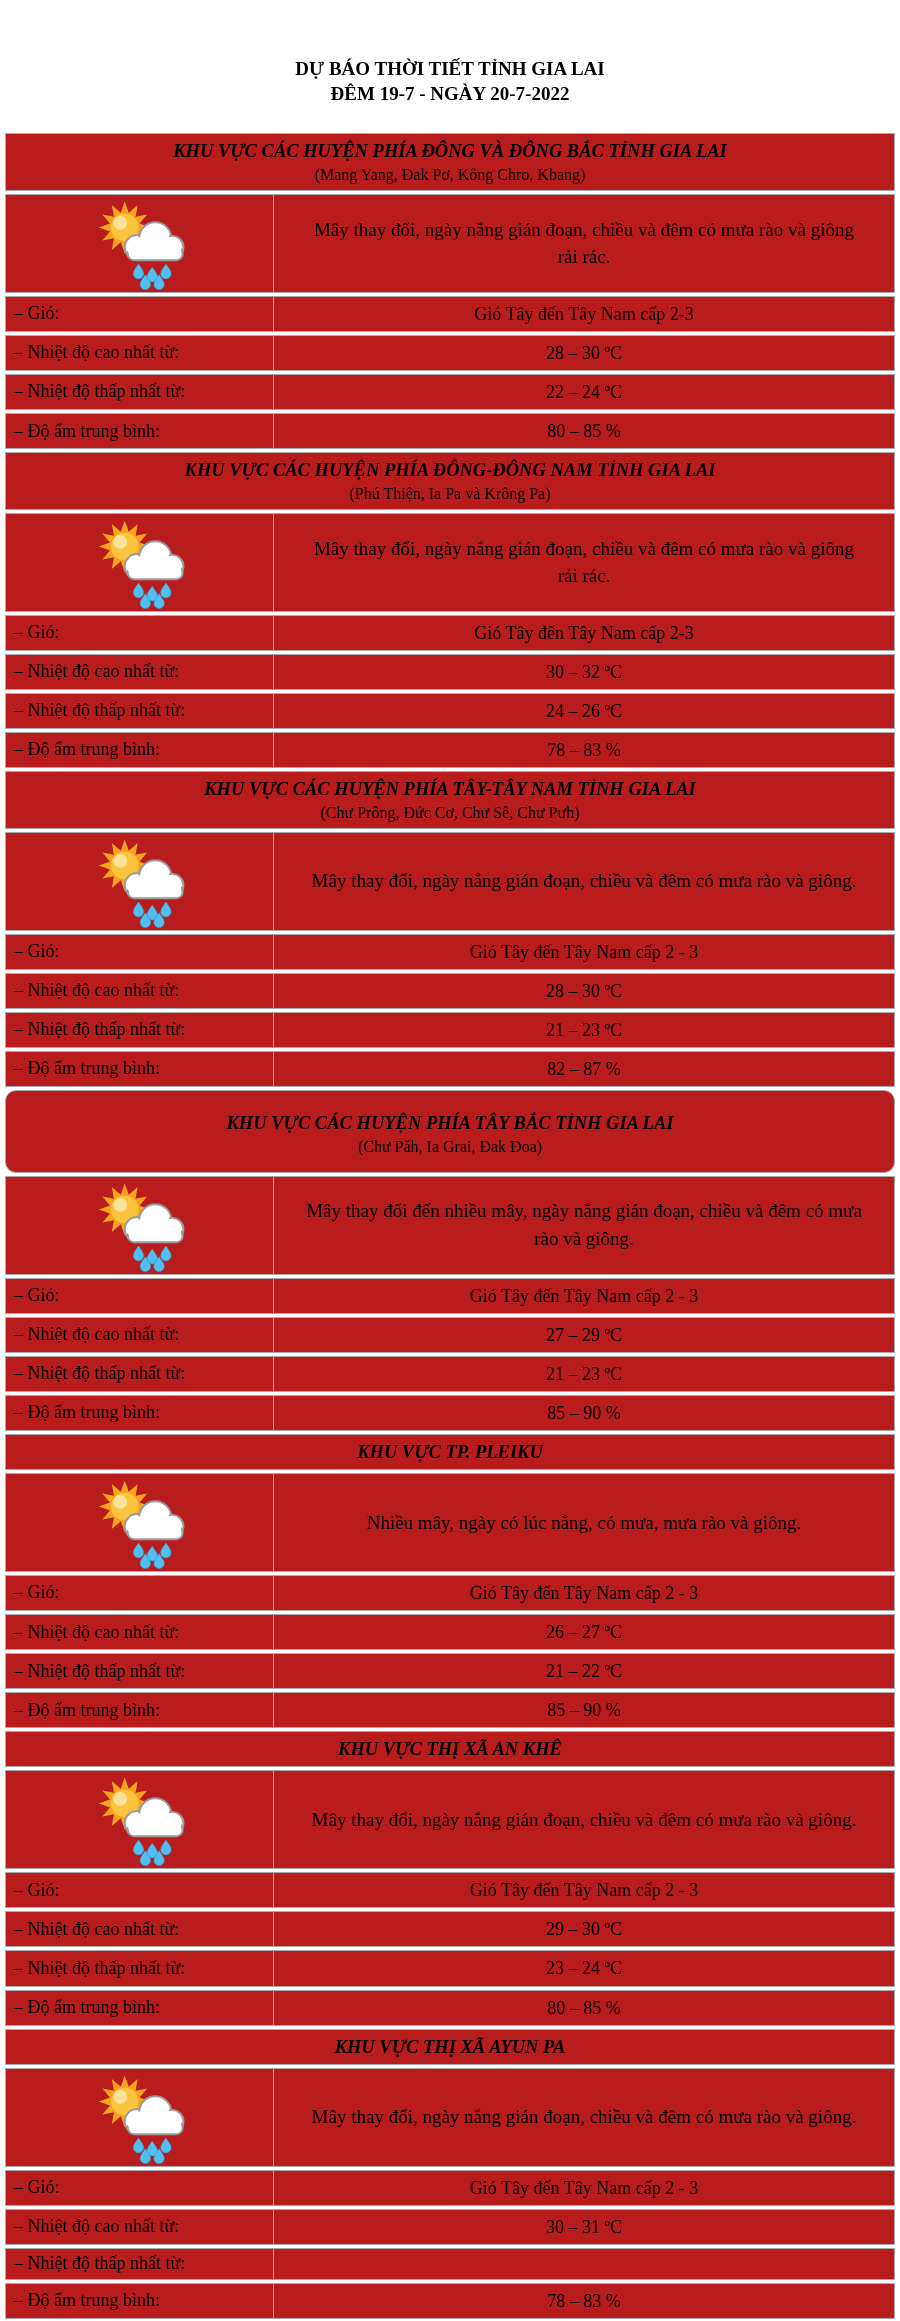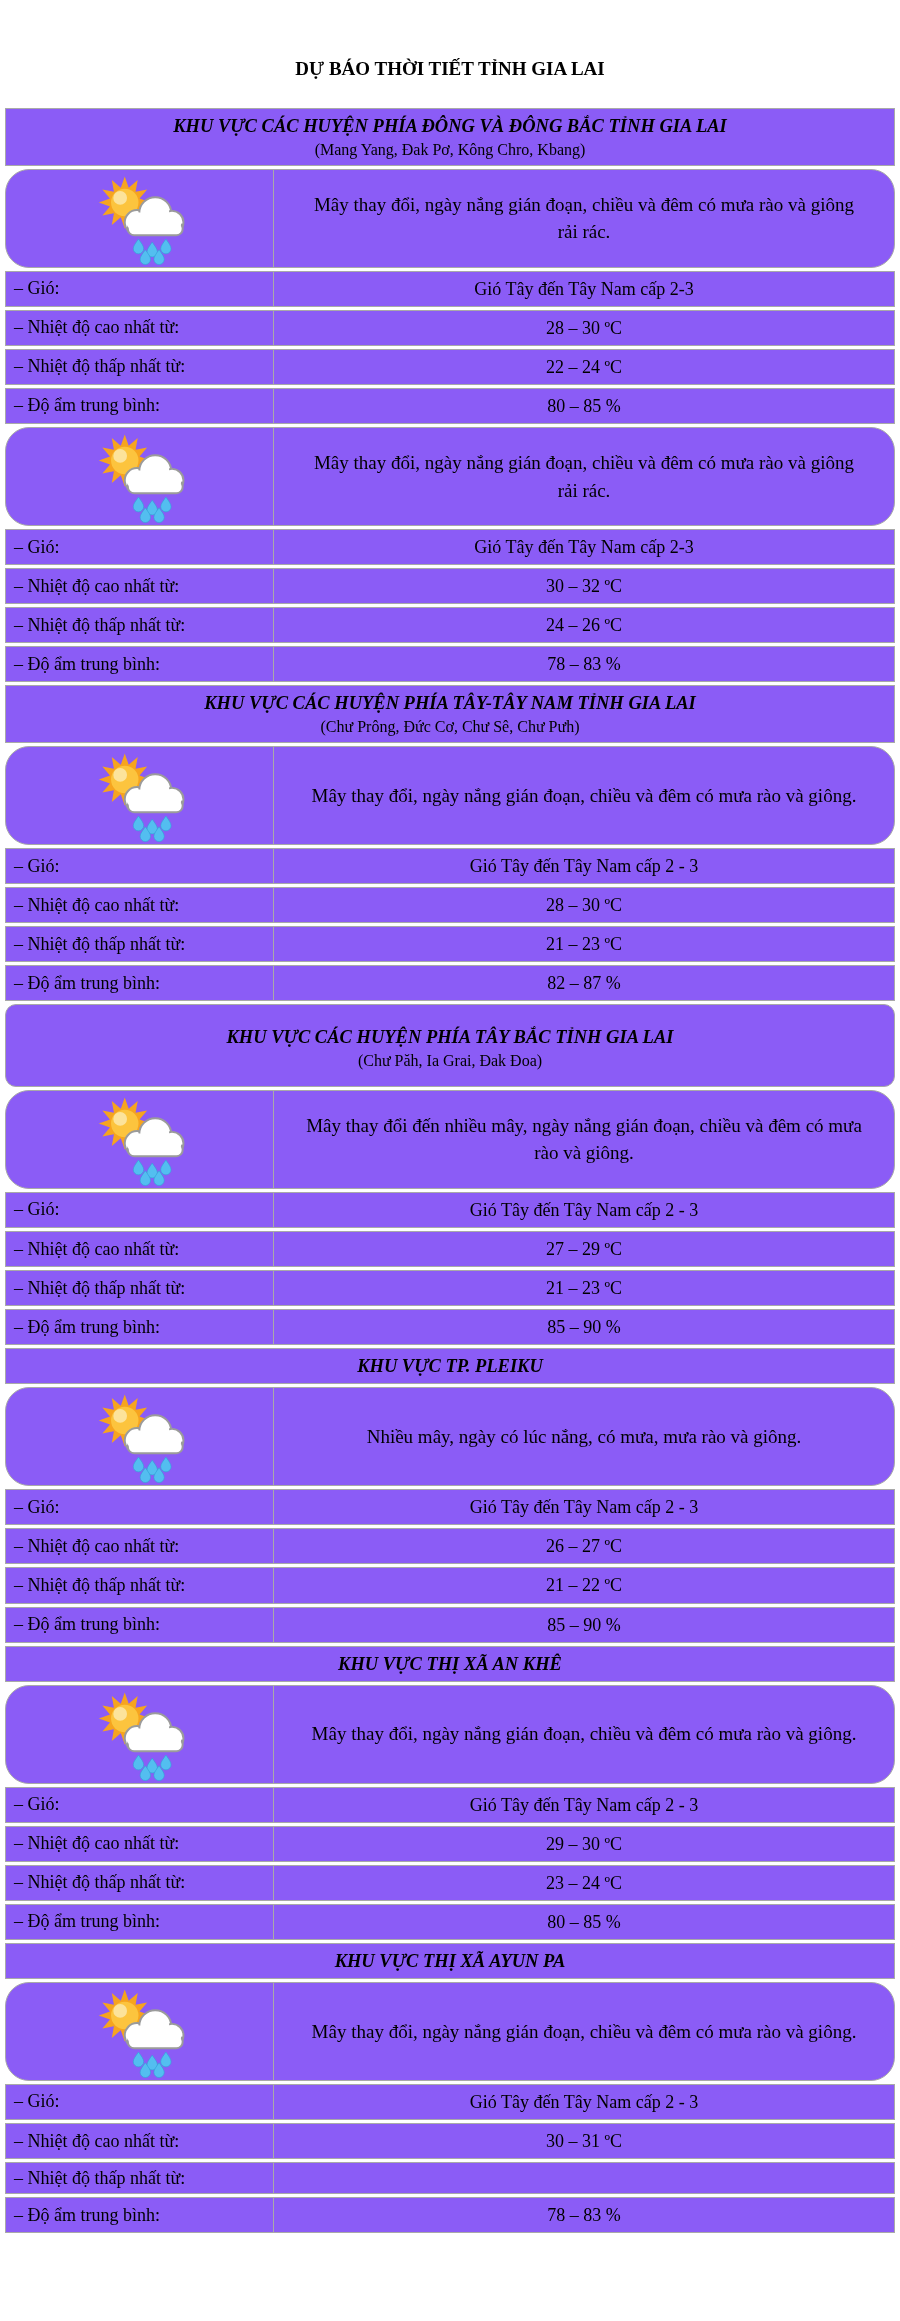--- a/index.html
+++ b/index.html
@@ -19,21 +19,21 @@
   }
   .table-wrap {
     margin: 27px 5px 0 5px;
   }
   .section { }
   
   .box {
     border: 1px solid #a9a9a9;
     margin-bottom: 3px;
     box-sizing: border-box;
-    background: #8b5cf6;
+    background: #b91c1c;
   }
   .header-box {
     text-align: center;
     padding: 5px 8px 4px 8px;
   }
   .section-title {
     font-weight: bold;
     font-style: italic;
     font-size: 18.5px;
     line-height: 1.35;
@@ -63,31 +63,32 @@
   .cell-right {
     flex: 1 1 auto;
     display: flex;
     align-items: center;
     justify-content: center;
     text-align: center;
     padding: 4px 30px;
     font-size: 18px;
     line-height: 1.45;
   }
-  .desc-row { min-height: 93px; border-radius: 24px; }
+  .desc-row { min-height: 93px; }
   .desc-row .cell-left { justify-content: center; }
   .desc-row .cell-right { font-size: 19px; }
   .label-row { min-height: 32px; }
   .weather-svg { display: block; }
 </style>
 </head>
 <body>
 
 <div class="doc-title">
   <div>DỰ BÁO THỜI TIẾT TỈNH GIA LAI</div>
+  <div>ĐÊM 19-7 - NGÀY 20-7-2022</div>
 </div>
 
 <div class="table-wrap">
   <div id="sections-host">
   <div class="section">
 
     <div class="box header-box">
       <div class="section-title">KHU VỰC CÁC HUYỆN PHÍA ĐÔNG VÀ ĐÔNG BẮC TỈNH GIA LAI</div>
       <div class="section-subtitle">(Mang Yang, Đak Pơ, Kông Chro, Kbang)</div>
     </div>
@@ -143,20 +144,24 @@
 
     <div class="box row label-row">
       <div class="cell-left">– Độ ẩm trung bình:</div>
       <div class="cell-right">80 – 85 %</div>
     </div>
 
   </div>
 
   <div class="section">
 
+    <div class="box header-box">
+      <div class="section-title">KHU VỰC CÁC HUYỆN PHÍA ĐÔNG-ĐÔNG NAM TỈNH GIA LAI</div>
+      <div class="section-subtitle">(Phú Thiện, Ia Pa và Krông Pa)</div>
+    </div>
 
     <div class="box row desc-row">
       <div class="cell-left">
         <svg class="weather-svg" width="98" height="93" viewBox="0 0 64 61" xmlns="http://www.w3.org/2000/svg">
           <g>
             <polygon fill="#F6A41F" points="39,20 31.7,22.6 36.7,28.5 29.1,27.1 30.5,34.7 24.6,29.7 22,37 19.4,29.7 13.5,34.7 14.9,27.1 7.3,28.5 12.3,22.6 5,20 12.3,17.4 7.3,11.5 14.9,12.9 13.5,5.3 19.4,10.3 22,3 24.6,10.3 30.5,5.3 29.1,12.9 36.7,11.5 31.7,17.4"></polygon>
             <circle cx="22" cy="20" r="9" fill="#FCC43E"></circle>
             <circle cx="19" cy="17" r="4.5" fill="#FCE39B"></circle>
           </g>
           <g>

